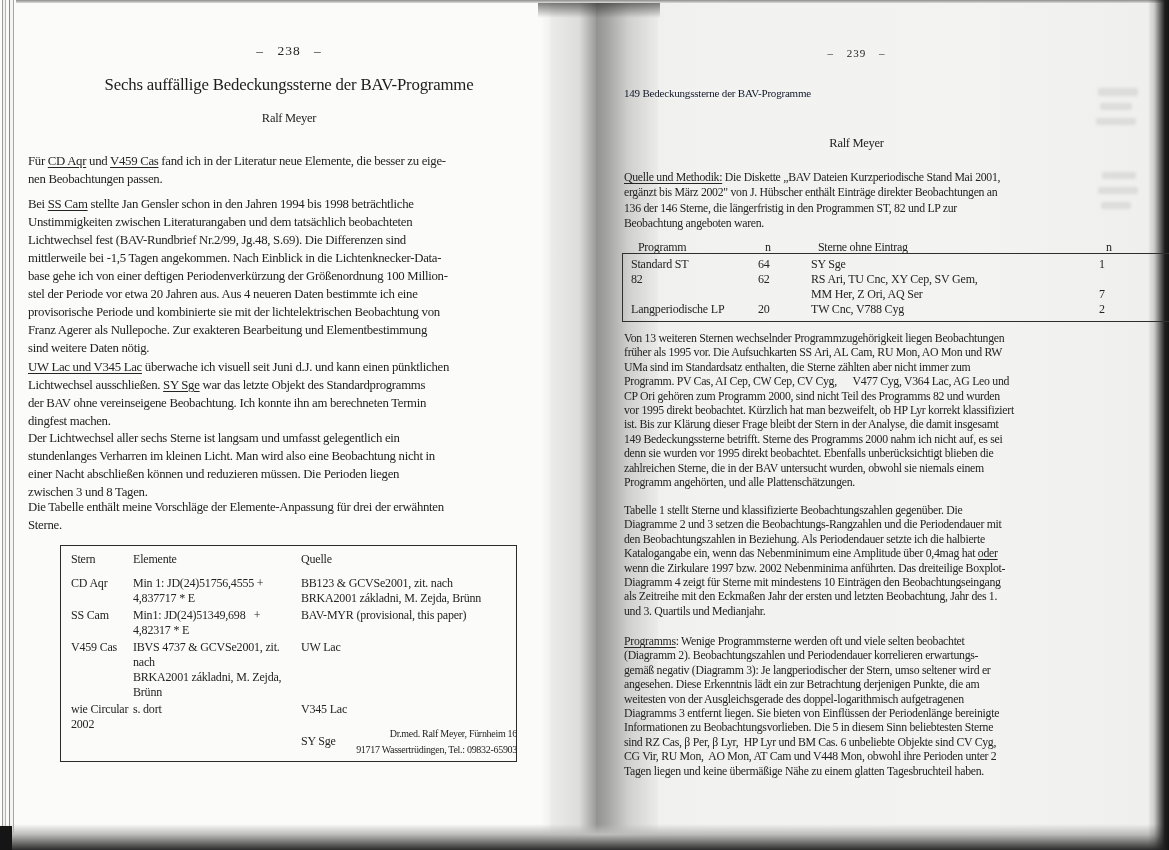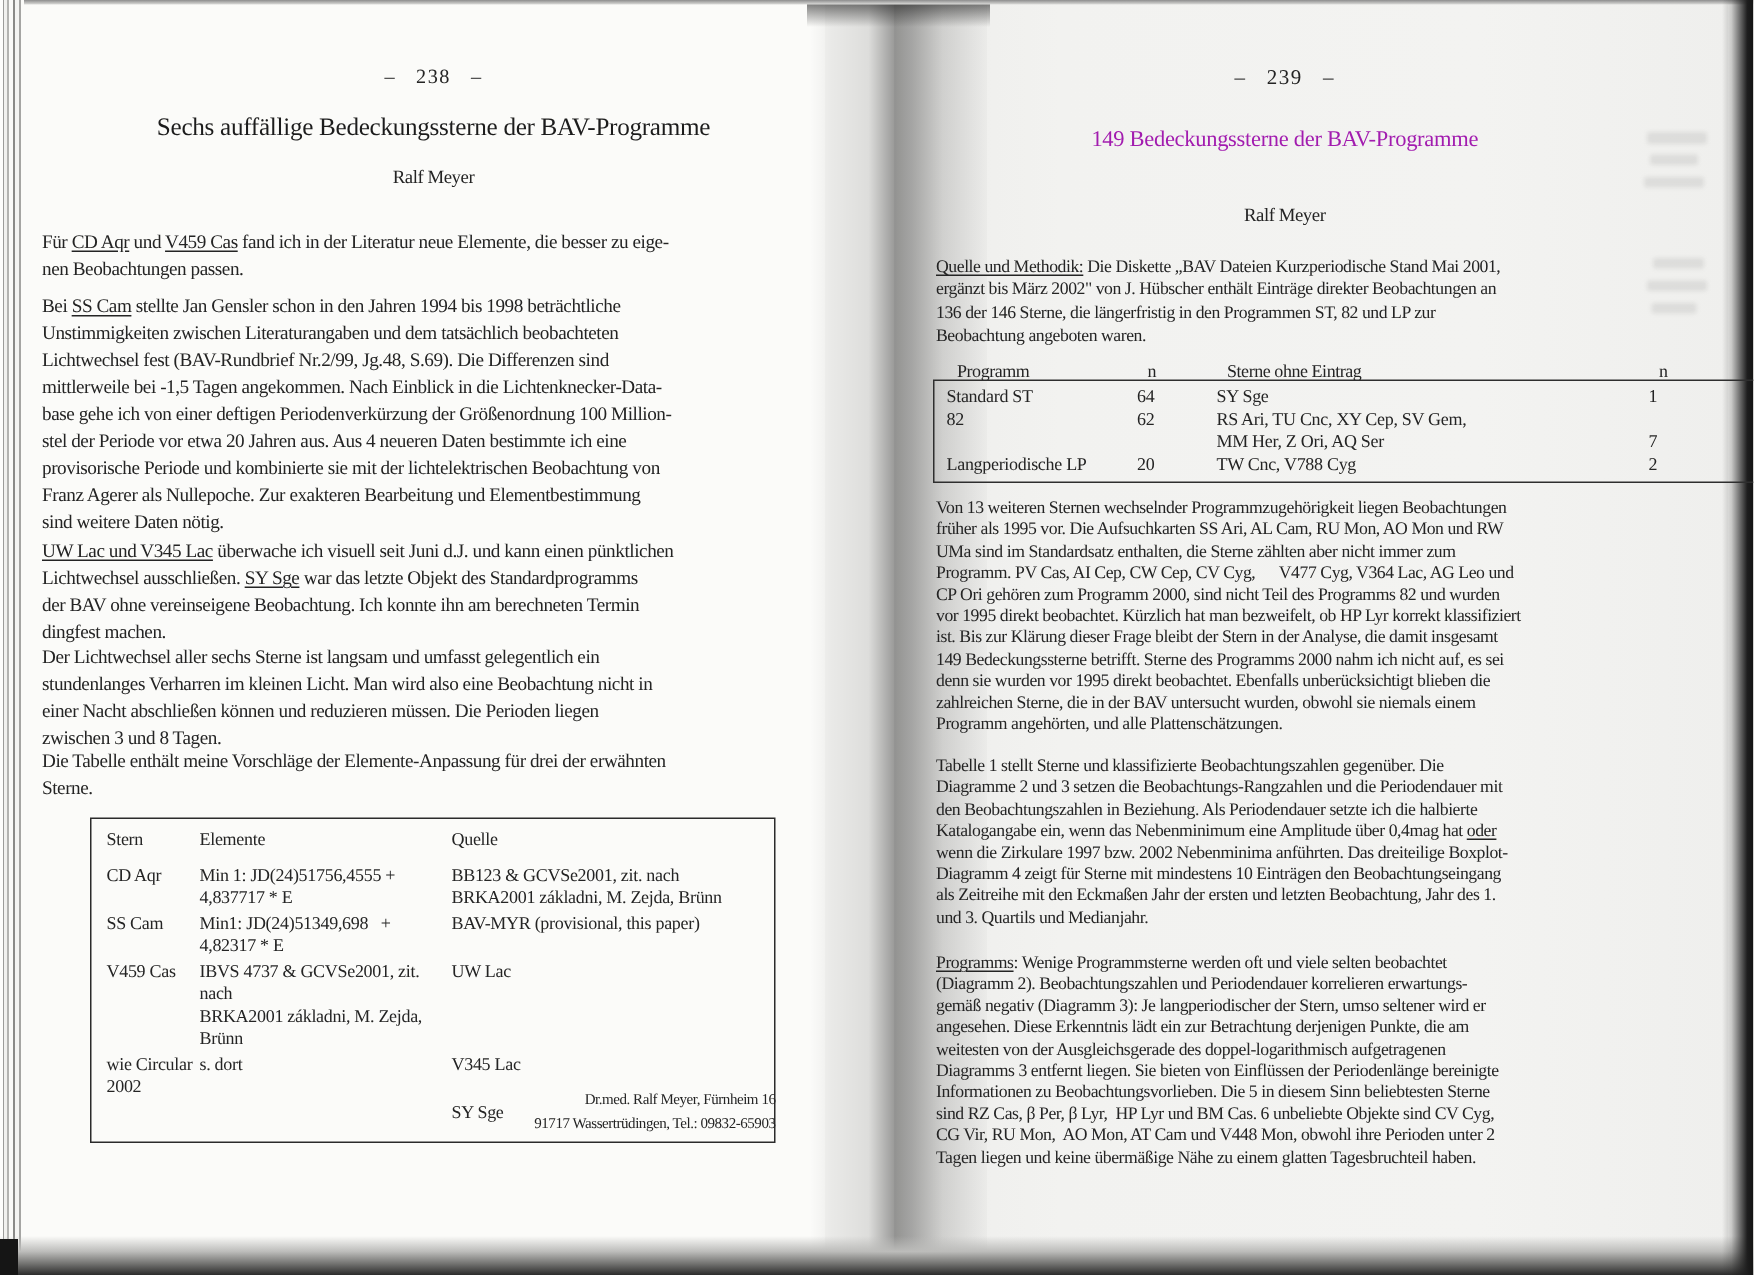--- a/index.html
+++ b/index.html
@@ -53,22 +53,22 @@
   .lt-grid { display:grid; grid-template-columns:62px 168px 1fr; }
   .lt-grid > div { font-size:12px; line-height:15px; white-space:pre-wrap; letter-spacing:-0.2px; }
   .lt-h { margin-bottom:9px; }
   .lt-c { margin-bottom:2px; }
   .sig { top:726px; left:0; width:489px; text-align:right; font-size:10px; line-height:16px; white-space:pre-line; }
 
   
   .page.right { position:absolute; left:624px; top:0; width:505px; height:850px;
                 font-size:11.8px; line-height:14.4px; letter-spacing:-0.3px; }
   .page.right .pageno { top:46px; left:0; width:465px; text-align:center;
-                font-size:14px; word-spacing:9px; letter-spacing:1px; }
-  .page.right .ttl { top:86px; left:0; width:465px; text-align:center; font-size:15px; letter-spacing:-0.2px; color:#a21caf; }
+                font-size:11px; word-spacing:9px; letter-spacing:1px; }
+  .page.right .ttl { top:86px; left:0; width:465px; font-size:11px; letter-spacing:-0.2px; color:#0f172a; }
   .page.right .subttl { top:106px; left:0; width:465px; text-align:center; font-size:12.8px; }
   .page.right .auth { top:136px; left:0; width:465px; text-align:center; font-size:12.5px; }
   .rp1 { top:170px; left:0; width:100%; line-height:15.4px; }
   .rth { top:240px; left:14px; width:488px; display:grid; grid-template-columns:127px 53px 288px 1fr; }
   .rth > div { font-size:12px; line-height:14px; }
   .rtable { top:253px; left:-2px; width:592px; border:1.4px solid #2e2e2e; box-sizing:border-box;
             padding:3px 0 4px 8px; }
   .rt-grid { display:grid; grid-template-columns:127px 53px 288px 1fr; }
   .rt-grid > div { font-size:12px; line-height:15px; white-space:pre-wrap; letter-spacing:-0.2px; }
   .rp2 { top:331px; left:0; width:100%; }

